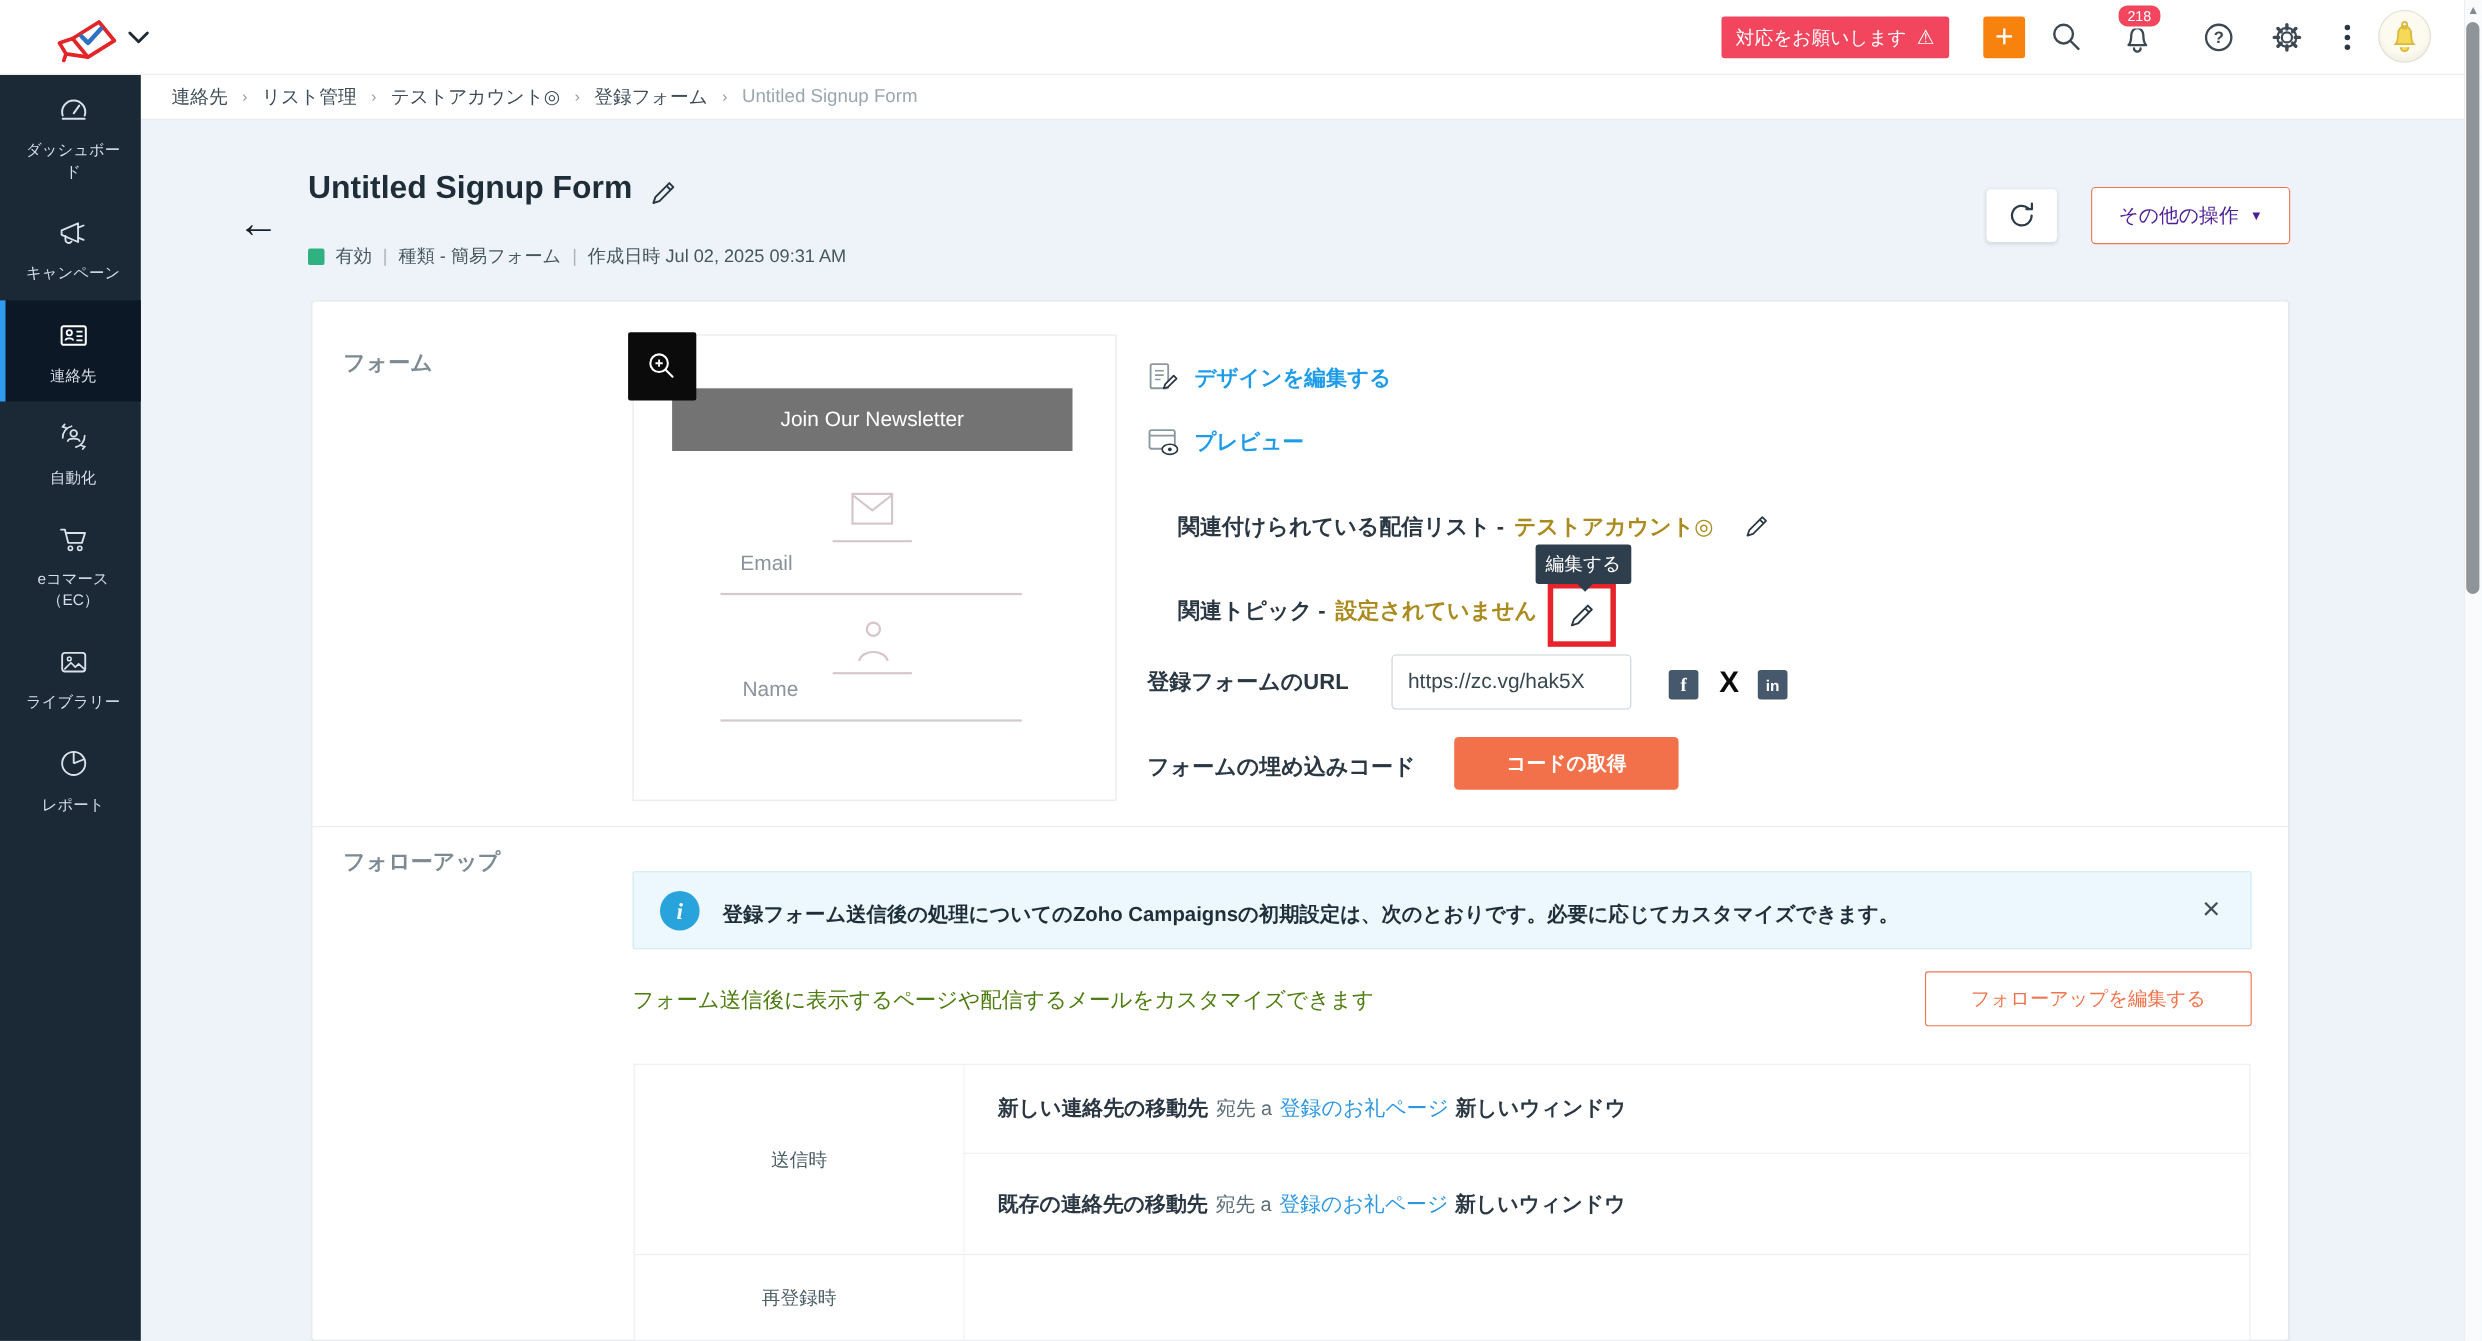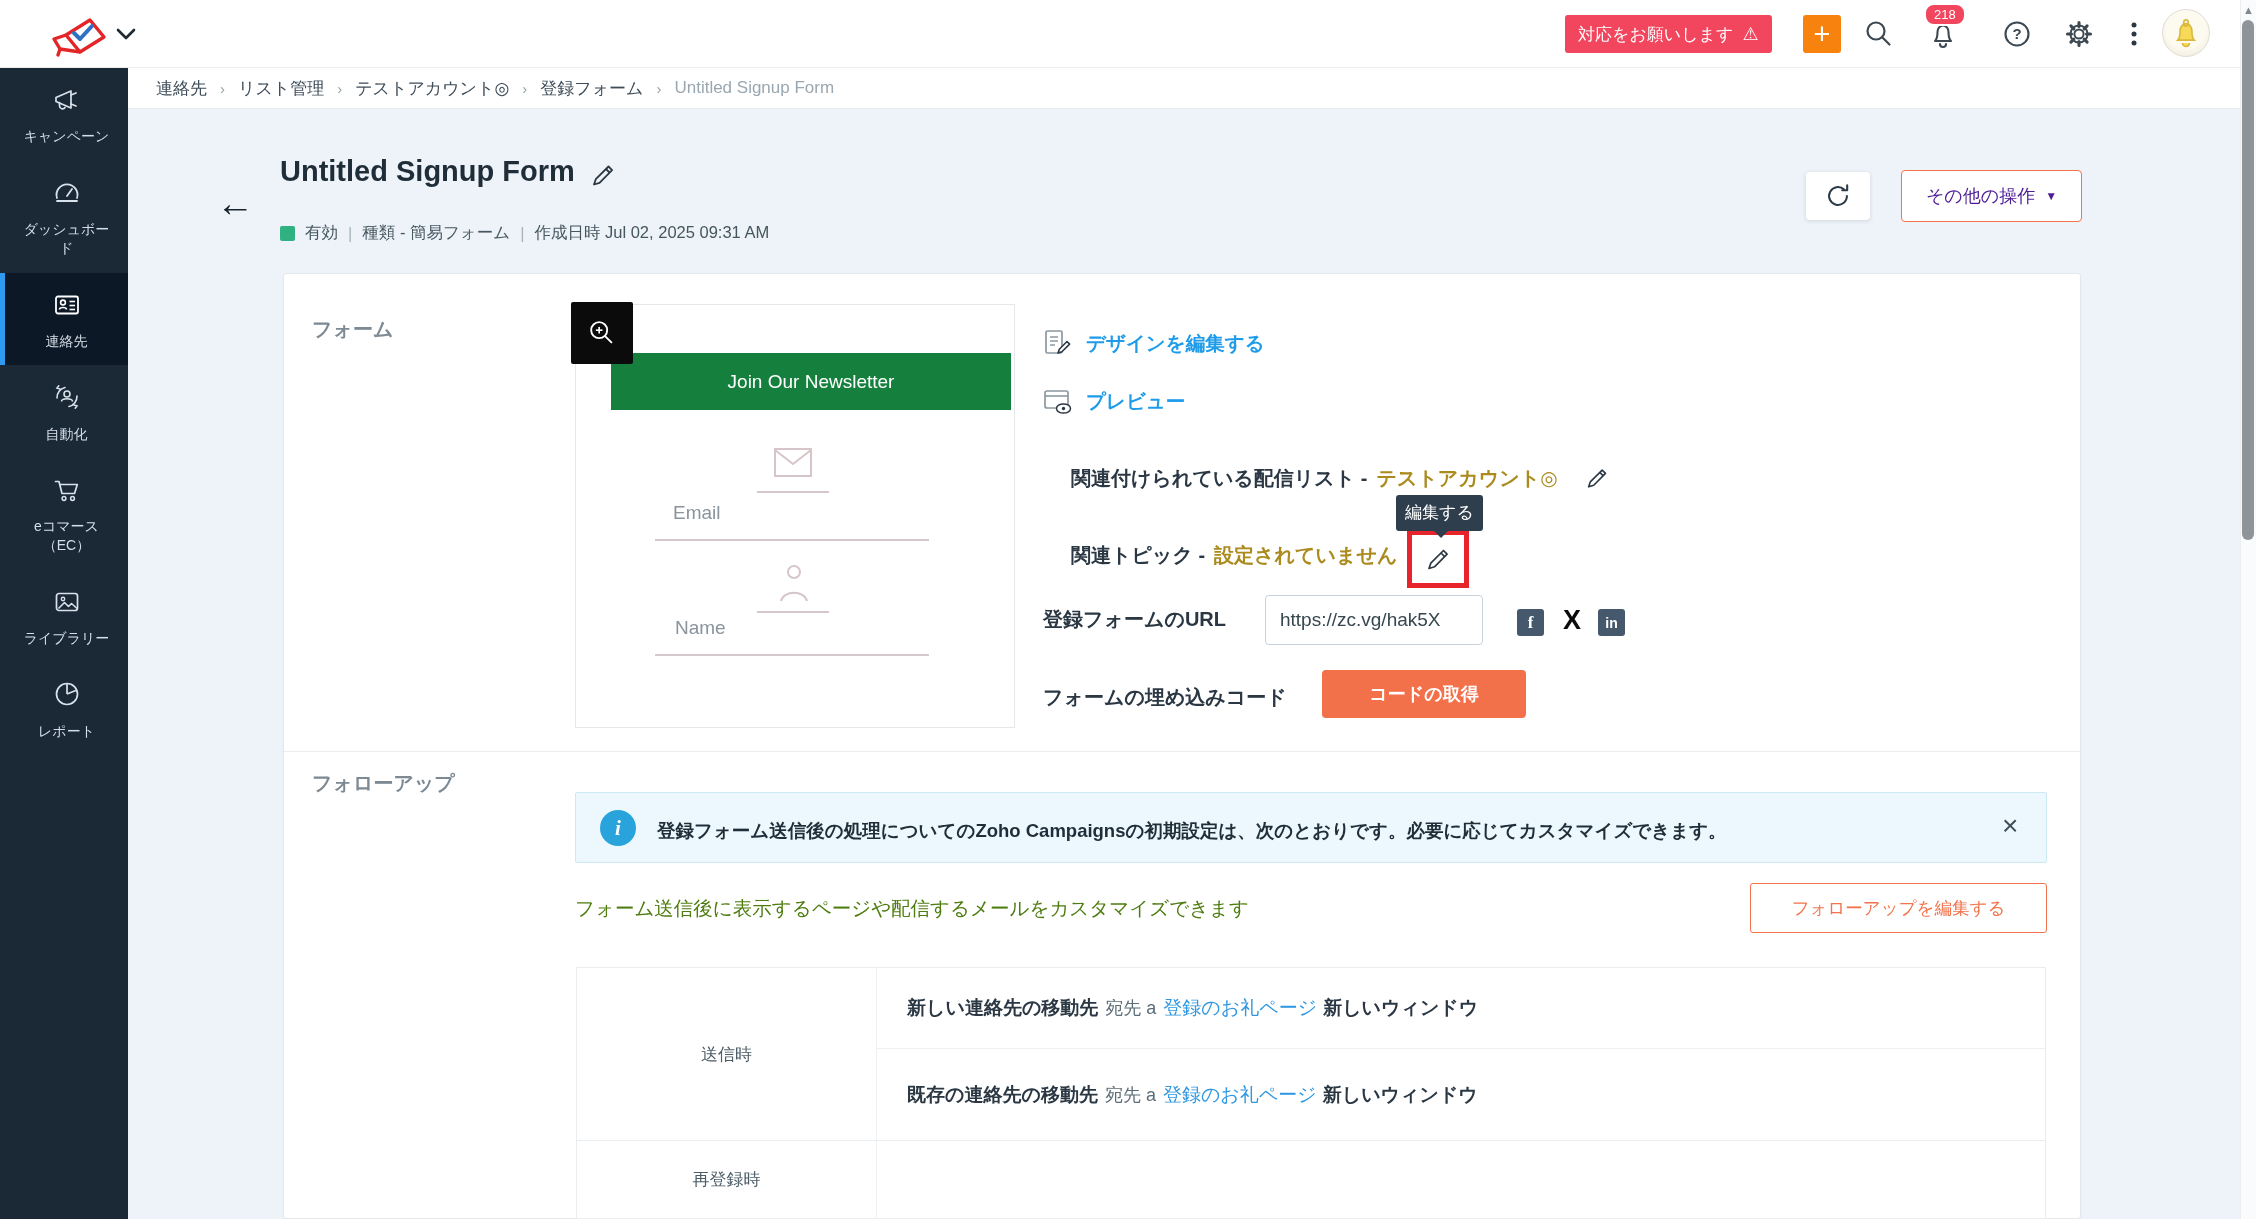--- a/index.html
+++ b/index.html
@@ -41,21 +41,21 @@
   .status-sep { color:#a8b4bb; }
   #refresh-btn { left:1806px; top:172px; width:64px; height:48px; background:#fff; border-radius:4px; box-shadow:0 1px 4px rgba(20,40,60,.14); display:flex; align-items:center; justify-content:center; cursor:pointer; }
   #more-actions { left:1901px; top:170px; width:181px; height:52px; background:#fff; border:1px solid #f2744d; border-radius:4px; color:#4c1d95; font-size:18px; display:flex; align-items:center; justify-content:center; gap:10px; cursor:pointer; }
   #more-caret { font-size:12px; }
 
   
   #card { left:283px; top:273px; width:1798px; height:946px; background:#fff; border:1px solid #e2e8ec; border-radius:3px; box-shadow:0 1px 2px rgba(0,0,0,.04); }
   #form-label { left:312px; top:316px; font-size:20px; font-weight:700; color:#7d8a94; }
   #zoom-btn { left:571px; top:302px; width:62px; height:62px; background:#0b0b0b; border-radius:2px; display:flex; align-items:center; justify-content:center; z-index:3; cursor:pointer; }
   #preview-panel { left:575px; top:304px; width:440px; height:424px; background:#fff; border:1px solid #e5e8eb; }
-  #preview-header { left:611px; top:353px; width:400px; height:57px; background:#15803d; color:#fff; font-size:19px; display:flex; align-items:center; justify-content:center; }
+  #preview-header { left:611px; top:353px; width:364px; height:57px; background:#737373; color:#fff; font-size:19px; display:flex; align-items:center; justify-content:center; }
   #env-icon { left:773px; top:447px; width:40px; height:31px; }
   #env-line { left:757px; top:491px; width:72px; height:2px; background:#d8c7ca; }
   #email-ph { left:673px; top:502px; font-size:19px; color:#8a949c; }
   #email-line { left:655px; top:539px; width:274px; height:2px; background:#d5c9cc; }
   #person-icon { left:777px; top:563px; width:34px; height:40px; }
   #person-line { left:757px; top:611px; width:72px; height:2px; background:#d8c7ca; }
   #name-ph { left:675px; top:617px; font-size:19px; color:#8a949c; }
   #name-line { left:655px; top:654px; width:274px; height:2px; background:#d5c9cc; }
   #join-btn { left:649px; top:666px; width:289px; height:47px; border-radius:24px; background:linear-gradient(90deg,#c22ae2 0%,#8233f2 100%); color:#fff; font-size:19px; font-weight:700; display:flex; align-items:center; justify-content:center; cursor:pointer; }
 
@@ -195,36 +195,36 @@
     <span class="crumb-sep">›</span>
     <span class="crumb">登録フォーム</span>
     <span class="crumb-sep">›</span>
     <span class="crumb-current">Untitled Signup Form</span>
   </div>
 
   <div id="sidebar" class="abs">
     <div class="side-item">
       <span class="side-icon">
         <svg viewBox="0 0 30 30">
+            <path d="M5 20 a10.5 10.5 0 1 1 20 0" fill="none" stroke="#d9e2ea" stroke-width="1.8" stroke-linecap="round"></path>
+            <line x1="15" y1="18" x2="20" y2="11" stroke="#d9e2ea" stroke-width="1.8" stroke-linecap="round"></line>
+            <line x1="5" y1="23" x2="25" y2="23" stroke="#d9e2ea" stroke-width="1.8" stroke-linecap="round"></line>
+          </svg>
+      </span>
+      <span class="lbl">ダッシュボード</span>
+    </div>
+    <div class="side-item">
+      <span class="side-icon">
+        <svg viewBox="0 0 30 30">
             <path d="M4 12.5 L19 6 v17 L4 16.5 z" fill="none" stroke="#d9e2ea" stroke-width="1.7" stroke-linejoin="round"></path>
             <path d="M19 10 l5 -2 M19 19 l5 2" stroke="#d9e2ea" stroke-width="1.7" stroke-linecap="round"></path>
             <path d="M7.5 17.5 v3.5 a3 3 0 0 0 5.5 1.5" fill="none" stroke="#d9e2ea" stroke-width="1.7" stroke-linecap="round"></path>
           </svg>
       </span>
       <span class="lbl">キャンペーン</span>
-    </div>
-    <div class="side-item">
-      <span class="side-icon">
-        <svg viewBox="0 0 30 30">
-            <path d="M5 20 a10.5 10.5 0 1 1 20 0" fill="none" stroke="#d9e2ea" stroke-width="1.8" stroke-linecap="round"></path>
-            <line x1="15" y1="18" x2="20" y2="11" stroke="#d9e2ea" stroke-width="1.8" stroke-linecap="round"></line>
-            <line x1="5" y1="23" x2="25" y2="23" stroke="#d9e2ea" stroke-width="1.8" stroke-linecap="round"></line>
-          </svg>
-      </span>
-      <span class="lbl">ダッシュボード</span>
     </div>
     <div class="side-item active">
       <span class="side-icon">
         <svg viewBox="0 0 30 30">
             <rect x="4" y="6.5" width="22" height="17" rx="2" fill="none" stroke="#ffffff" stroke-width="1.8"></rect>
             <circle cx="11" cy="12.5" r="2.4" fill="none" stroke="#ffffff" stroke-width="1.6"></circle>
             <path d="M7.5 19.5 c0-2.6 7-2.6 7 0" fill="none" stroke="#ffffff" stroke-width="1.6"></path>
             <line x1="17.5" y1="11.5" x2="23" y2="11.5" stroke="#ffffff" stroke-width="1.6"></line>
             <line x1="17.5" y1="15.5" x2="23" y2="15.5" stroke="#ffffff" stroke-width="1.6"></line>
             <line x1="17.5" y1="19.5" x2="23" y2="19.5" stroke="#ffffff" stroke-width="1.6"></line>

